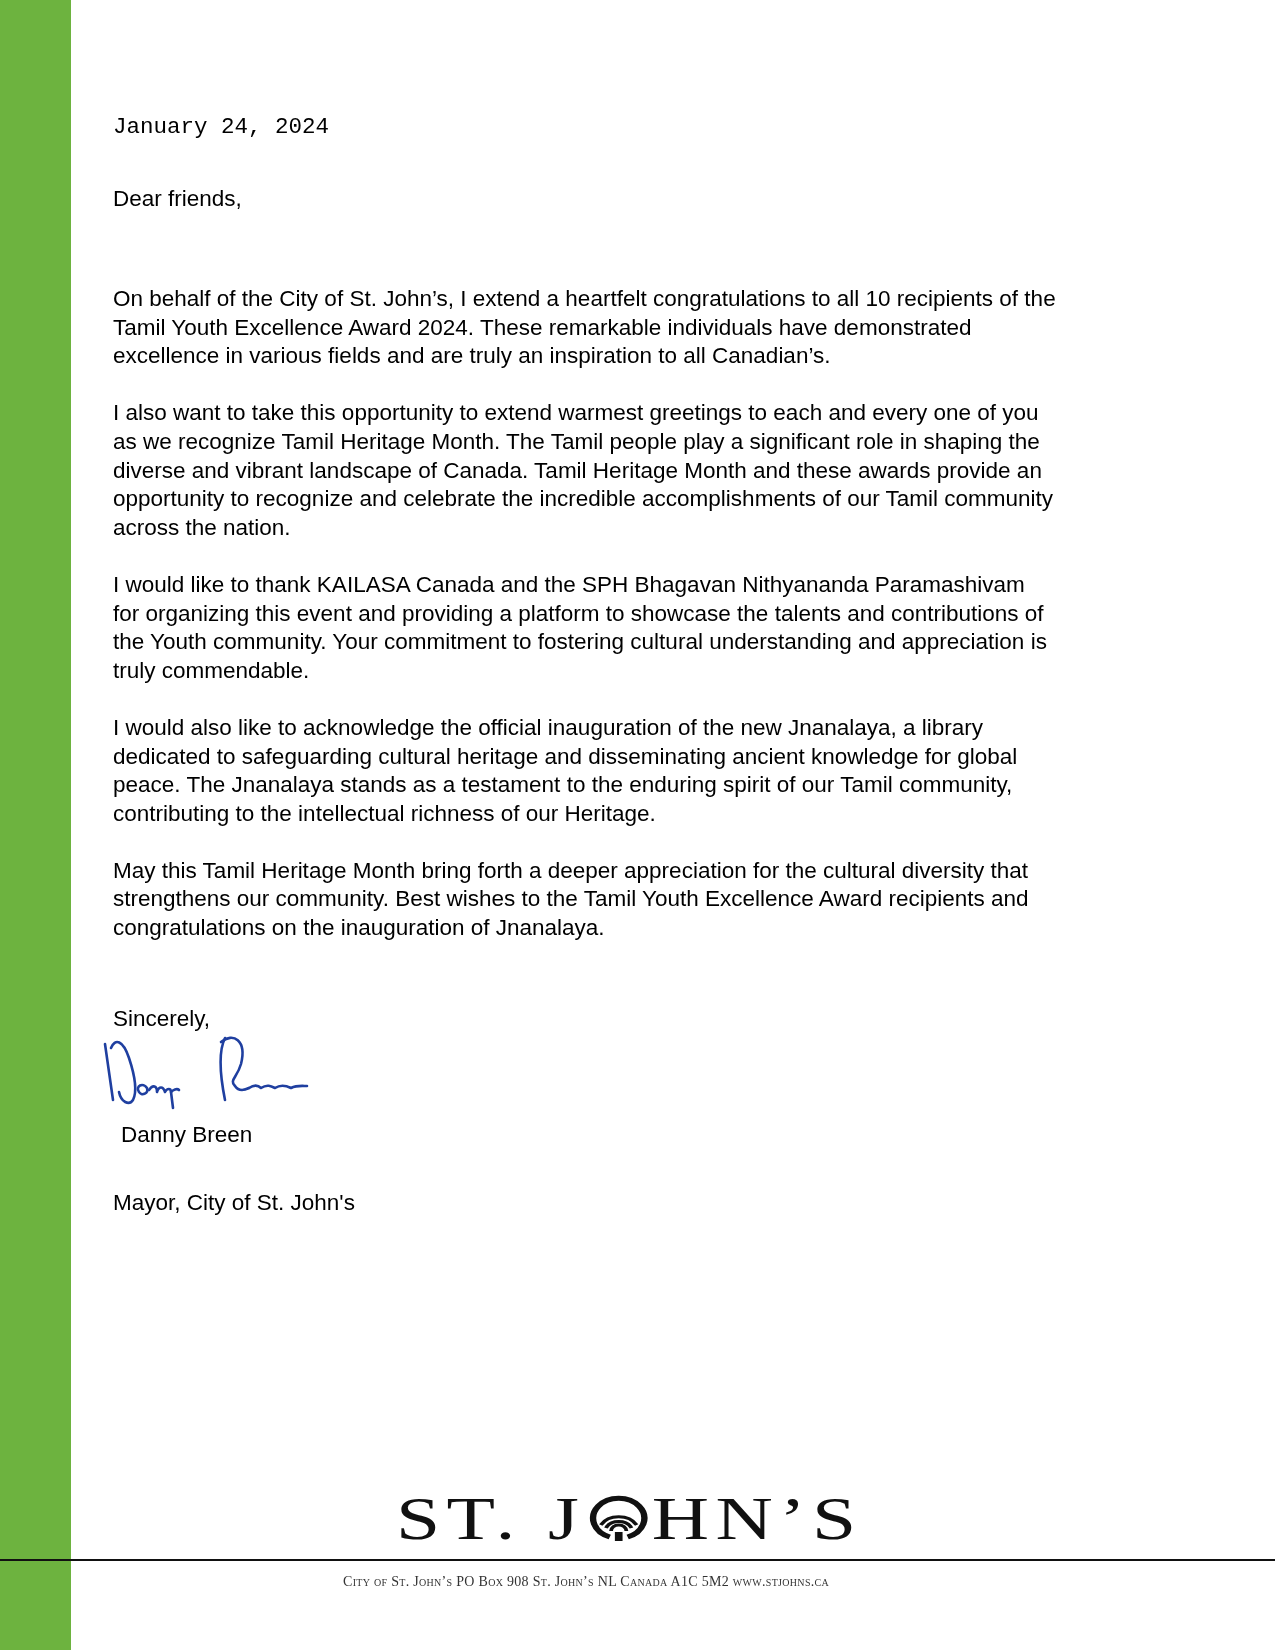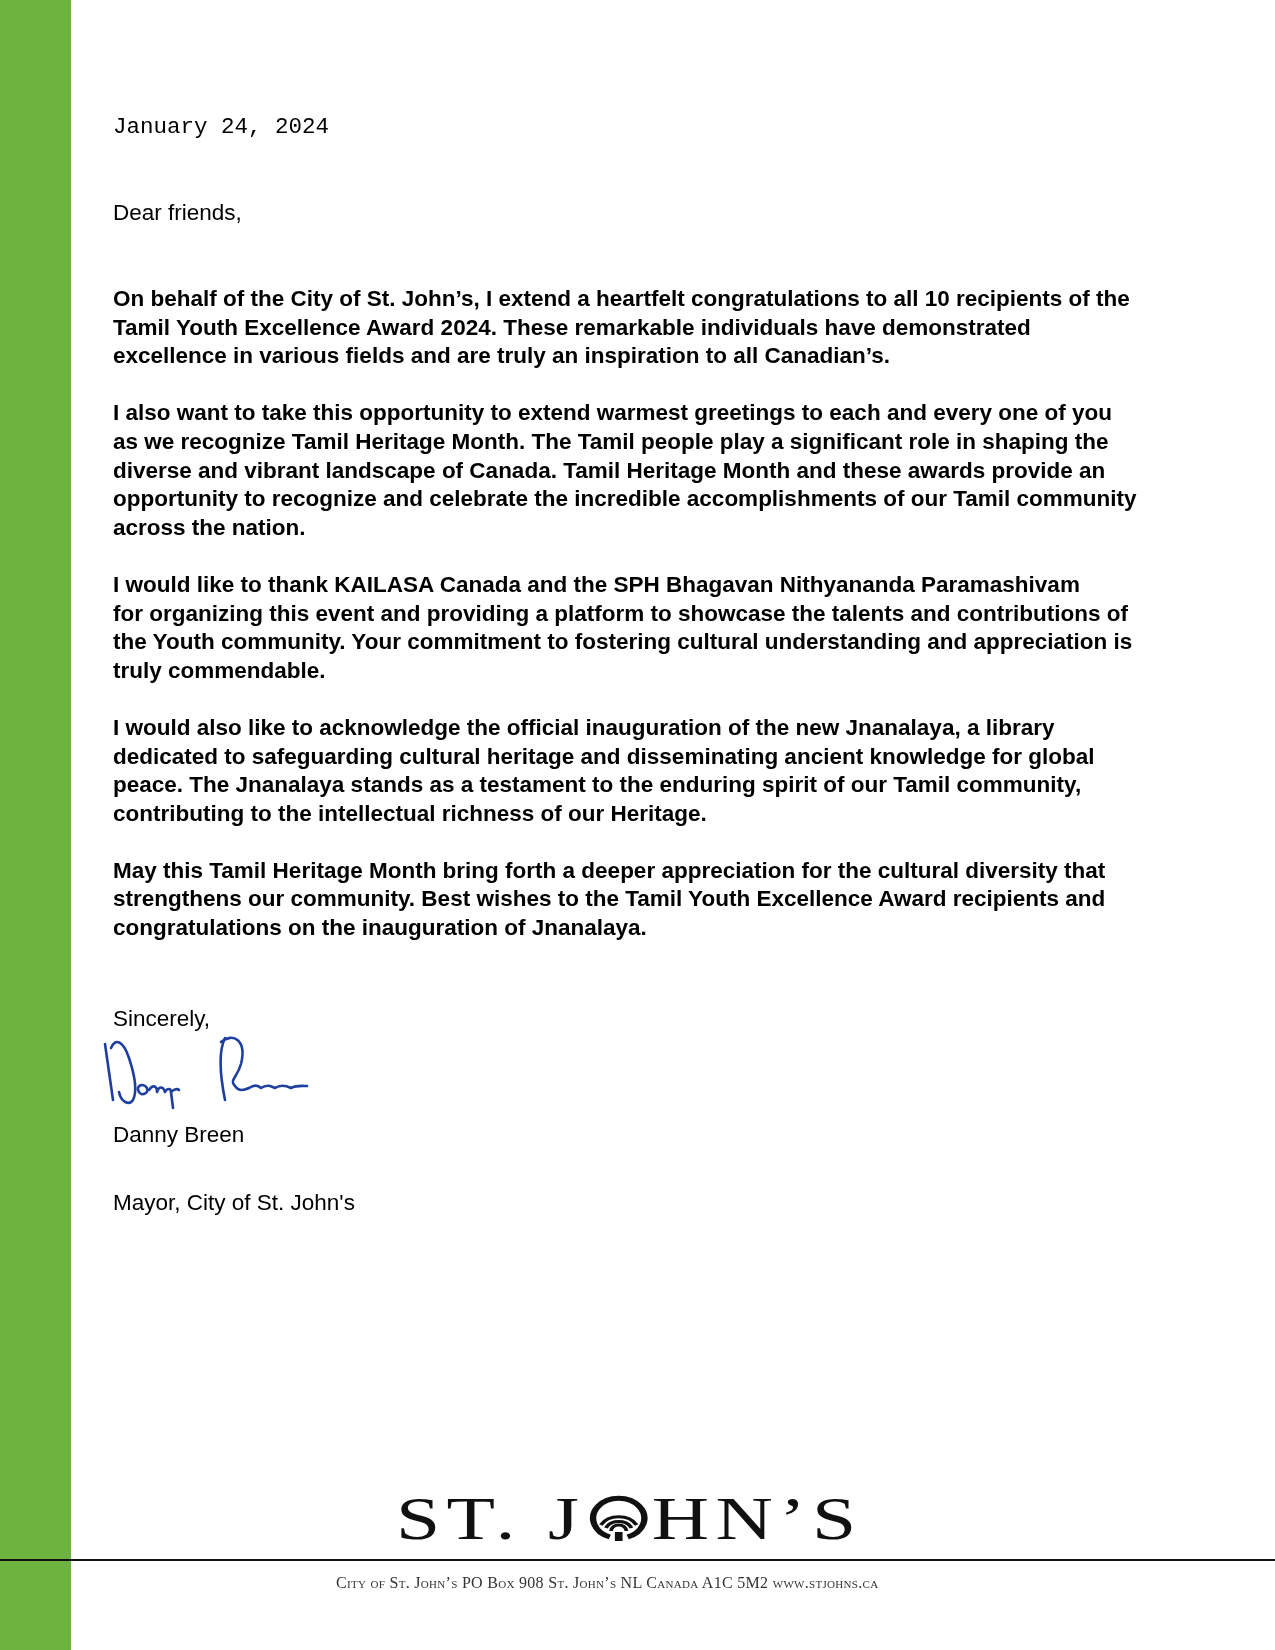--- a/index.html
+++ b/index.html
@@ -9,46 +9,46 @@
     }
     .green-bar {
       position: absolute; left: 0; top: 0; width: 71px; height: 1650px;
       background: #6db33f;
     }
     .content {
       position: absolute; left: 113px; top: 0; width: 1060px;
       font-size: 22.5px; line-height: 28.6px;
     }
     .date { position: absolute; top: 113px; left: 0; white-space: nowrap; font-family: Liberation Mono, monospace; }
-    .salutation { position: absolute; top: 199px; left: 0; white-space: nowrap; }
+    .salutation { position: absolute; top: 185px; left: 0; white-space: nowrap; }
     .body-text { position: absolute; top: 285px; left: 0; width: 1060px; }
     .para { margin: 0 0 28.6px 0; }
-    .line { display: block; white-space: nowrap; font-weight: bold; }
+    .line { display: block; white-space: nowrap; }
     .closing { position: absolute; top: 1005px; left: 0; white-space: nowrap; z-index: 1; text-align: center; }
     .signature {
       position: absolute; left: 101px; top: 1030px; width: 220px; height: 80px; z-index: 2;
     }
-    .sig-name { position: absolute; top: 1121px; left: 0; white-space: nowrap; }
+    .sig-name { position: absolute; top: 1121px; left: 8px; white-space: nowrap; }
     .sig-title { position: absolute; top: 1149px; left: 0; white-space: nowrap; margin-top: 40px; }
 
     .logo {
       position: absolute; left: 396px; top: 1488px; height: 60px;
       font-family: "Liberation Serif", serif; font-size: 62px; line-height: 60px;
       letter-spacing: 5px; white-space: nowrap; color: #111; transform: scaleX(1.28); transform-origin: left top;
     }
     .logo-o {
       display: inline-block; position: relative; width: 46px; height: 46px; vertical-align: -2px;
       margin: 0 3px;
     }
     .footer-rule {
       position: absolute; left: 0; top: 1559px; width: 1275px; height: 2px; background: #111;
     }
     .footer-text {
-      position: absolute; left: 336px; top: 1574px; white-space: nowrap;
-      font-family: "Liberation Serif", serif; font-size: 16px; color: #333;
+      position: absolute; left: 343px; top: 1574px; white-space: nowrap;
+      font-family: "Liberation Serif", serif; font-size: 14px; color: #333;
       font-variant: small-caps; letter-spacing: 0.3px;
     }
   </style>
 </head>
 <body>
 
 <div class="green-bar" style="background: rgb(109, 179, 63);"></div>
 
 <div class="content">
   <div class="date">January 24, 2024</div>

